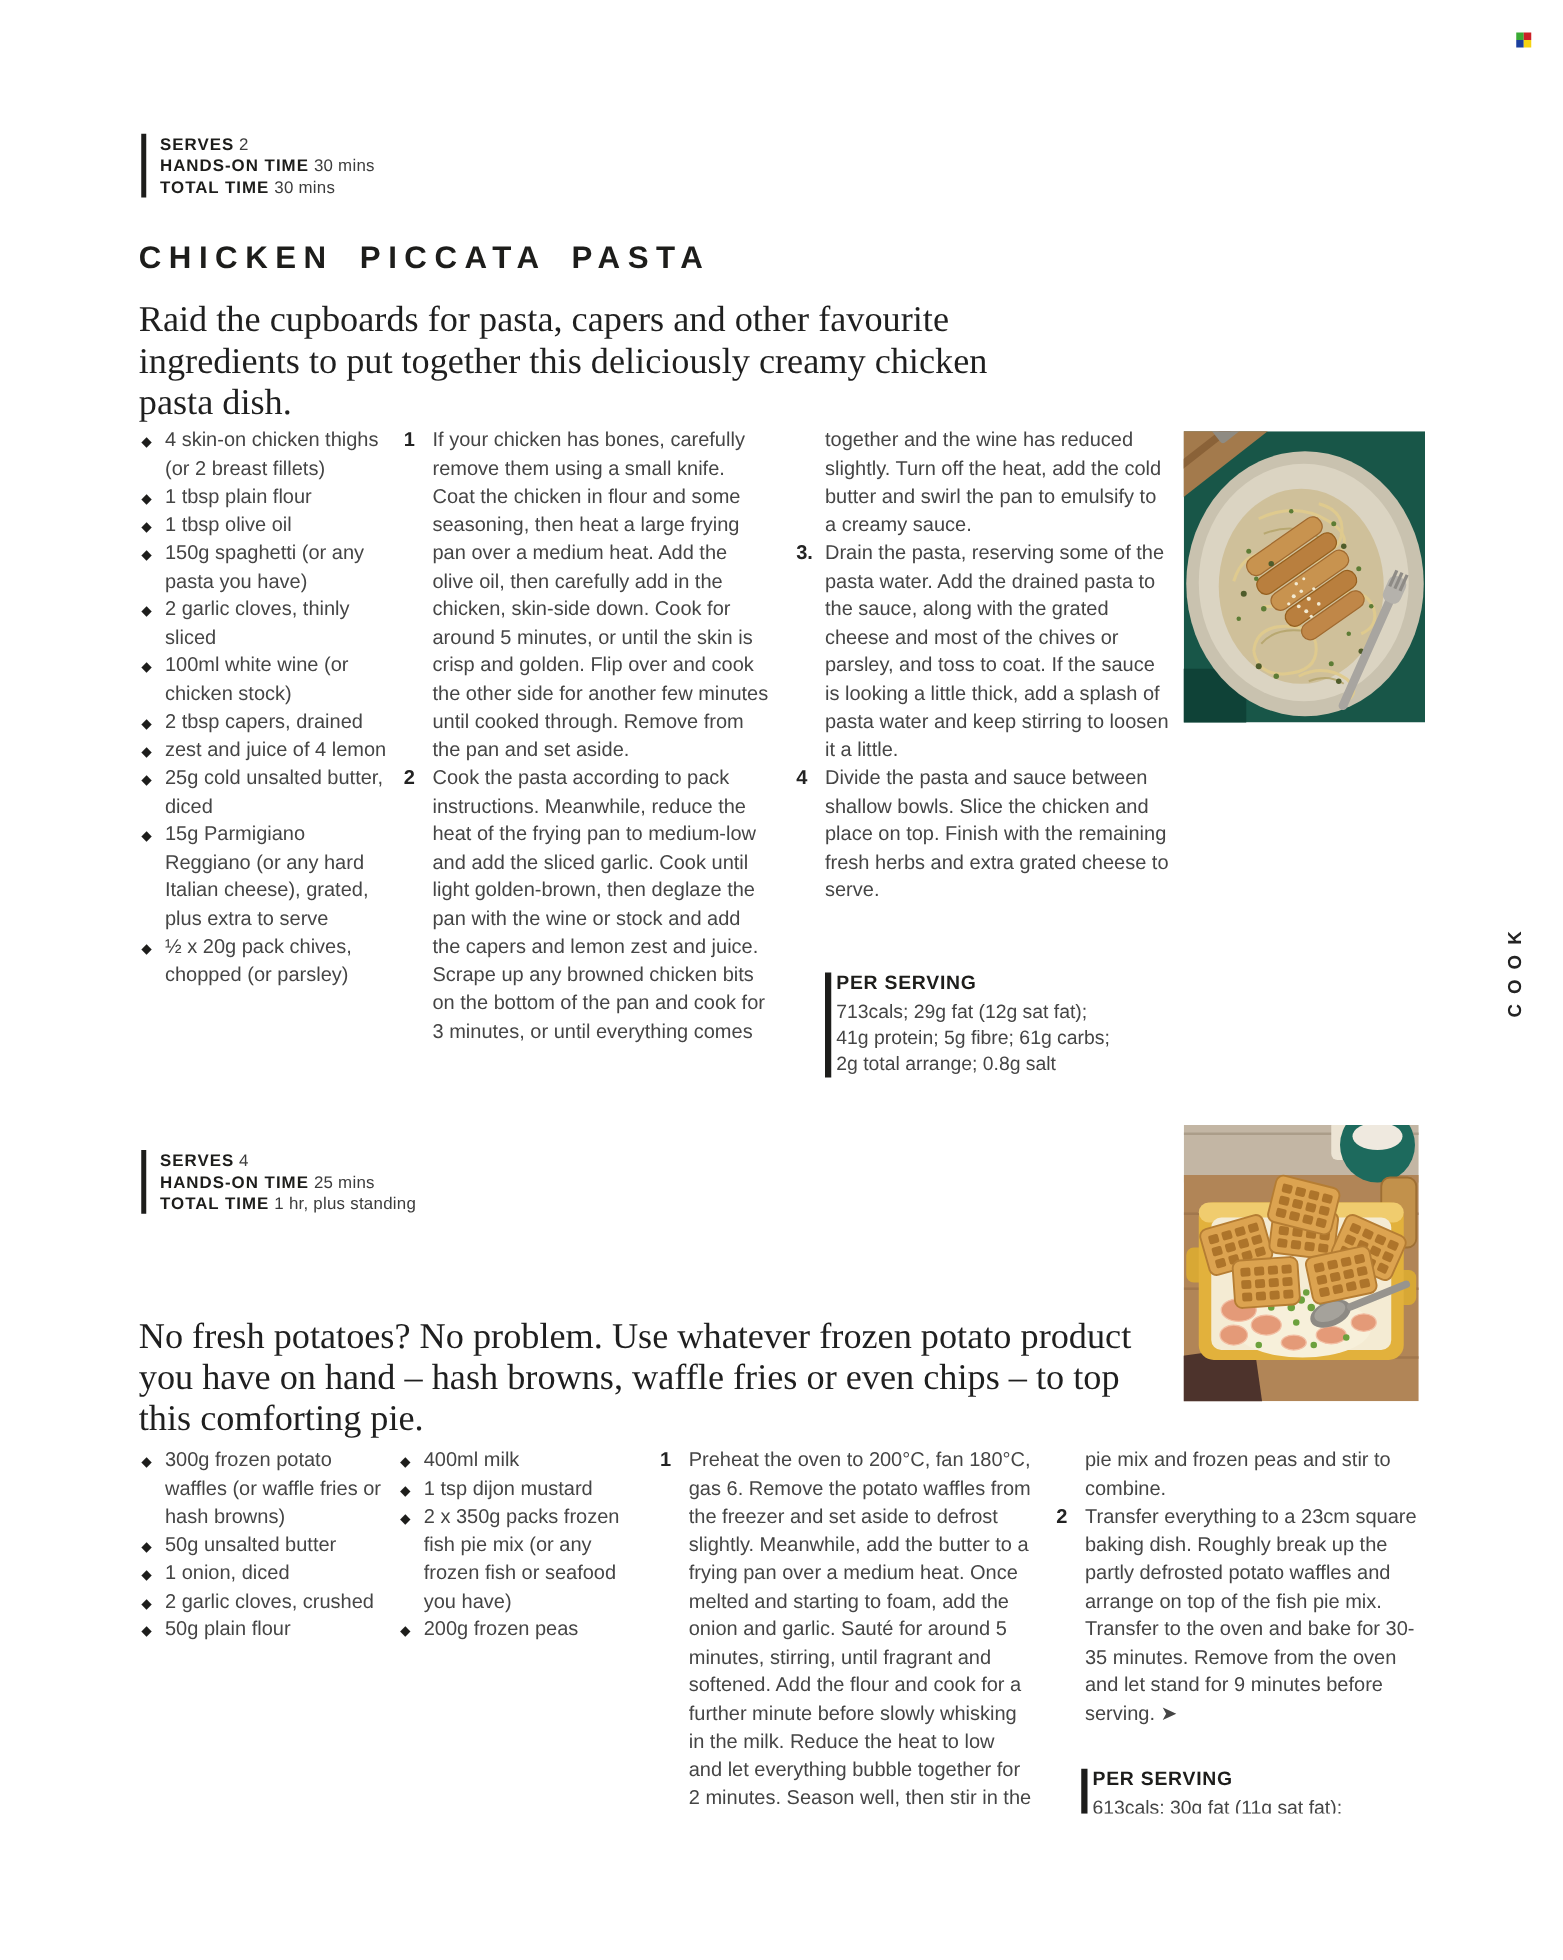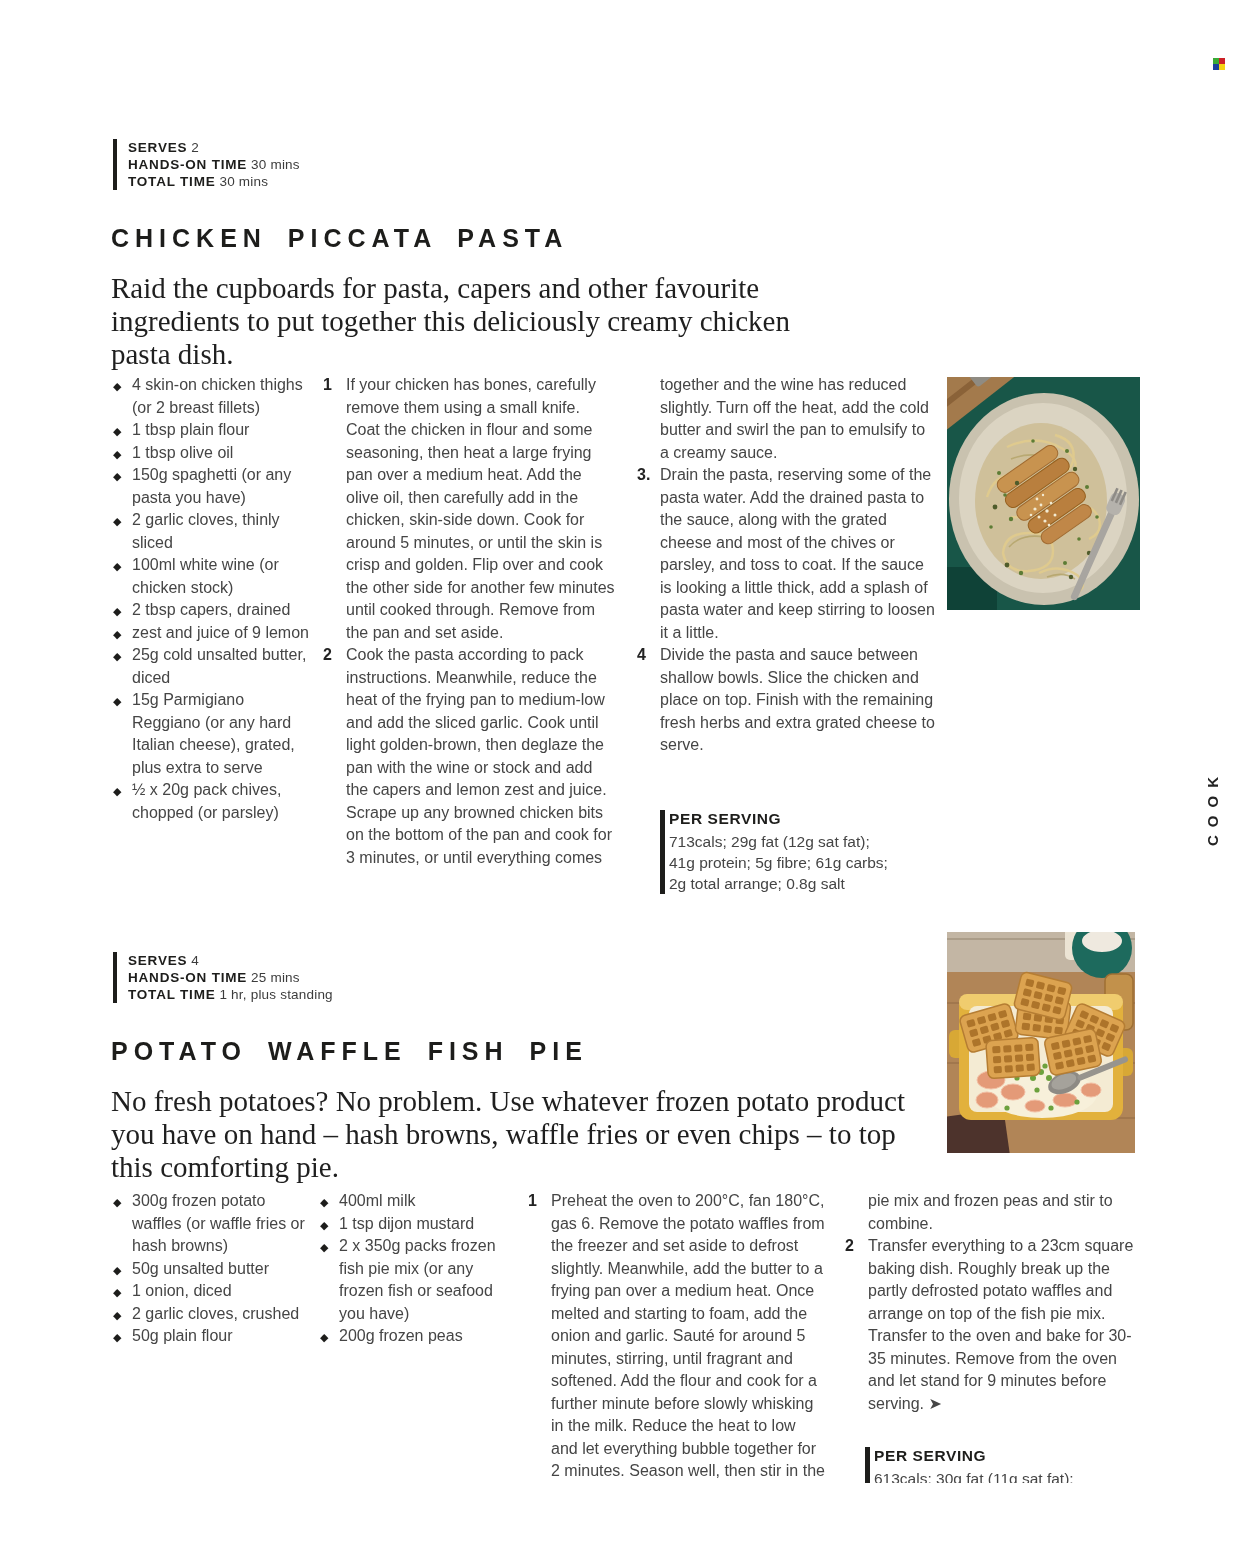--- a/index.html
+++ b/index.html
@@ -1,18 +1,18 @@
 <!DOCTYPE html>
 <html><head>
 <meta charset="utf-8">
 <style>
   * { margin:0; padding:0; box-sizing:border-box; }
   html,body { background:#ffffff; }
   body { font-family:"Liberation Sans", sans-serif; color:#454545; }
-  .page { position:relative; width:1250px; height:1451px; background:#fff; overflow:hidden;margin-top:32px; }
+  .page { position:relative; width:1250px; height:1451px; background:#fff; overflow:hidden; }
 
   
   .mini-logo { position:absolute; left:1213px; top:26px; width:12px; height:12px;
     display:grid; grid-template-columns:1fr 1fr; grid-template-rows:1fr 1fr; }
   .mini-logo span { width:6px; height:6px; }
 
   
   .meta-block { position:absolute; border-left:4px solid #1d1d1b; padding-left:11px; }
   .meta-line { font-size:13.5px; line-height:17px; color:#3c3c3c; letter-spacing:.2px; }
   .meta-line .ml { font-weight:bold; color:#1d1d1b; letter-spacing:.8px; }
@@ -85,21 +85,21 @@
   <p class="recipe-intro" style="left:111px; top:240px; width:730px;">Raid the cupboards for pasta, capers and other favourite ingredients to put together this deliciously creamy chicken pasta dish.</p>
 
   <ul class="ing-list" style="left:113px; top:342px; width:200px;">
     <li><span class="dia">◆</span><span>4 skin-on chicken thighs (or 2 breast fillets)</span></li>
     <li><span class="dia">◆</span><span>1 tbsp plain flour</span></li>
     <li><span class="dia">◆</span><span>1 tbsp olive oil</span></li>
     <li><span class="dia">◆</span><span>150g spaghetti (or any pasta you have)</span></li>
     <li><span class="dia">◆</span><span>2 garlic cloves, thinly sliced</span></li>
     <li><span class="dia">◆</span><span>100ml white wine (or chicken stock)</span></li>
     <li><span class="dia">◆</span><span>2 tbsp capers, drained</span></li>
-    <li><span class="dia">◆</span><span>zest and juice of 9 lemon</span></li>
+    <li><span class="dia">◆</span><span>zest and juice of 4 lemon</span></li>
     <li><span class="dia">◆</span><span>25g cold unsalted butter, diced</span></li>
     <li><span class="dia">◆</span><span>15g Parmigiano Reggiano (or any hard Italian cheese), grated, plus extra to serve</span></li>
     <li><span class="dia">◆</span><span>½ x 20g pack chives, chopped (or parsley)</span></li>
   </ul>
 
   <div class="method-col" style="left:323px; top:342px; width:292px;">
     <div class="step">
       <span class="step-num">1</span>
       <span class="step-text">If your chicken has bones, carefully remove them using a small knife. Coat the chicken in flour and some seasoning, then heat a large frying pan over a medium heat. Add the olive oil, then carefully add in the chicken, skin-side down. Cook for around 5 minutes, or until the skin is crisp and golden. Flip over and cook the other side for another few minutes until cooked through. Remove from the pan and set aside.</span>
     </div>
@@ -218,21 +218,20 @@
     <div class="meta-line">
       <span class="ml">HANDS-ON TIME</span>
       <span class="mv">25 mins</span>
     </div>
     <div class="meta-line">
       <span class="ml">TOTAL TIME</span>
       <span class="mv">1 hr, plus standing</span>
     </div>
   </div>
 
-  <h1 class="recipe-title" style="left:111px; top:1005px;">POTATO WAFFLE FISH PIE</h1>
 
   <p class="recipe-intro" style="left:111px; top:1053px; width:800px;">No fresh potatoes? No problem. Use whatever frozen potato product you have on hand – hash browns, waffle fries or even chips – to top this comforting pie.</p>
 
   <ul class="ing-list" style="left:113px; top:1158px; width:200px;">
     <li><span class="dia">◆</span><span>300g frozen potato waffles (or waffle fries or hash browns)</span></li>
     <li><span class="dia">◆</span><span>50g unsalted butter</span></li>
     <li><span class="dia">◆</span><span>1 onion, diced</span></li>
     <li><span class="dia">◆</span><span>2 garlic cloves, crushed</span></li>
     <li><span class="dia">◆</span><span>50g plain flour</span></li>
   </ul>

